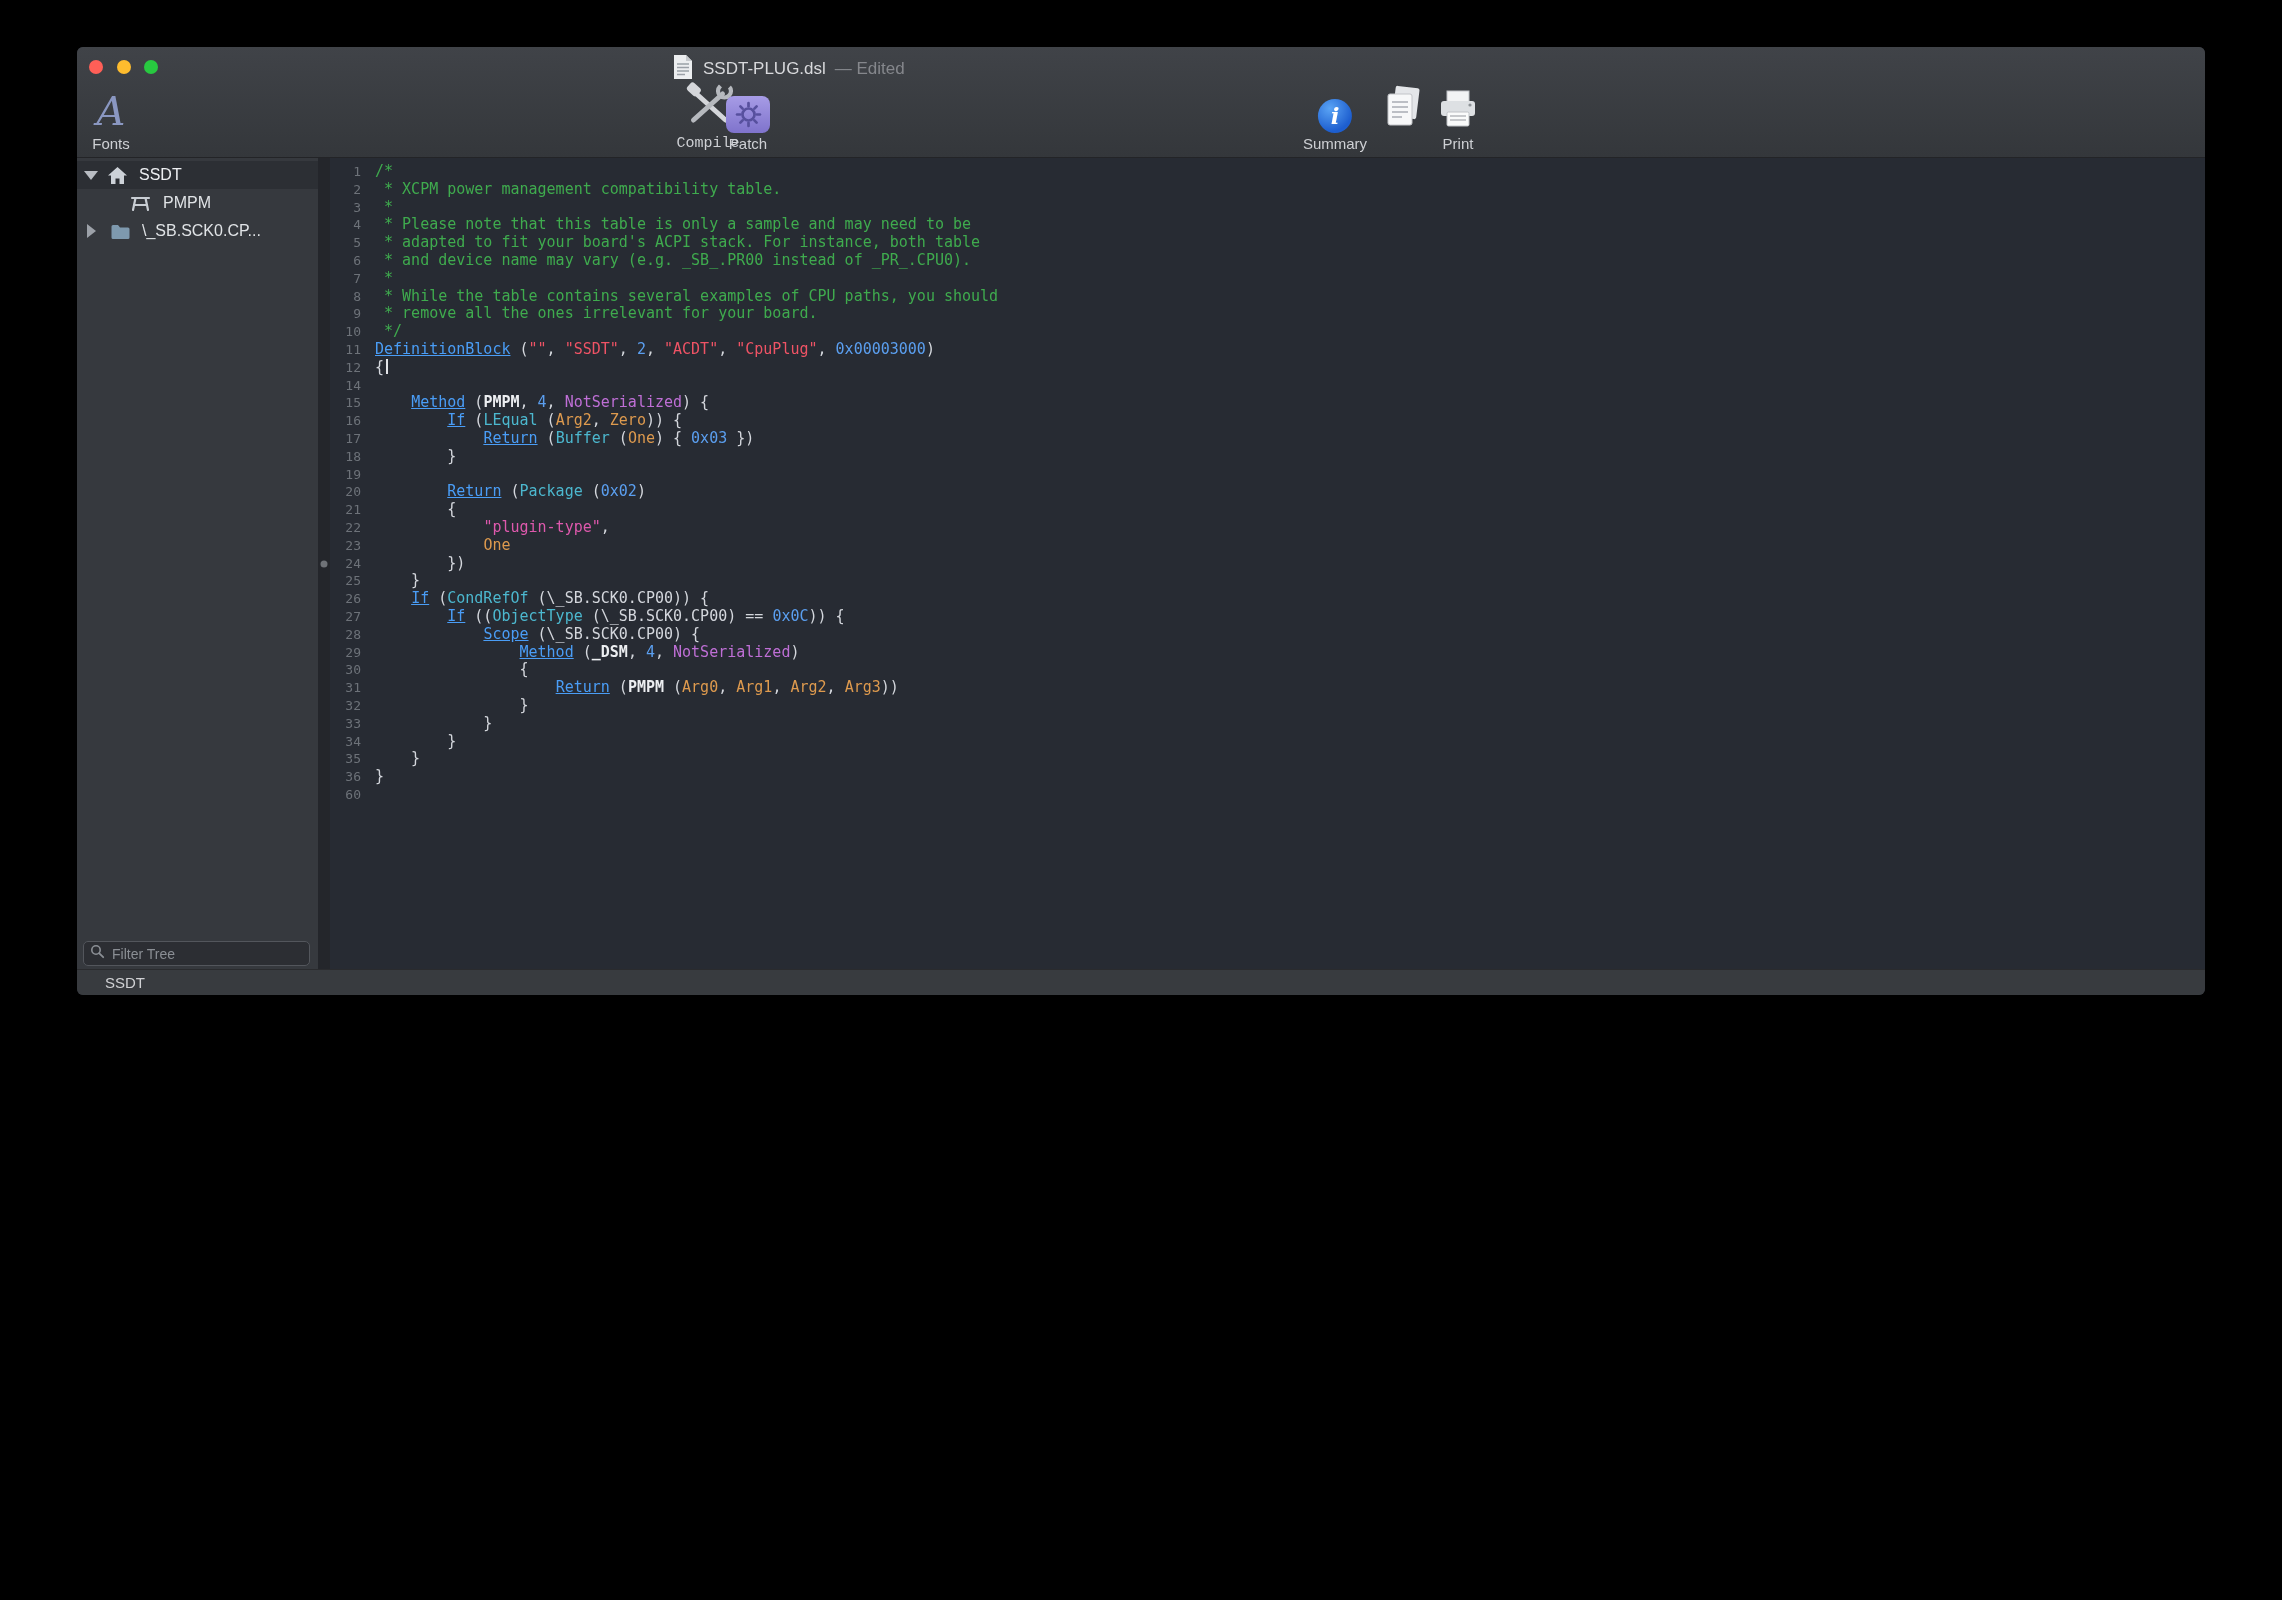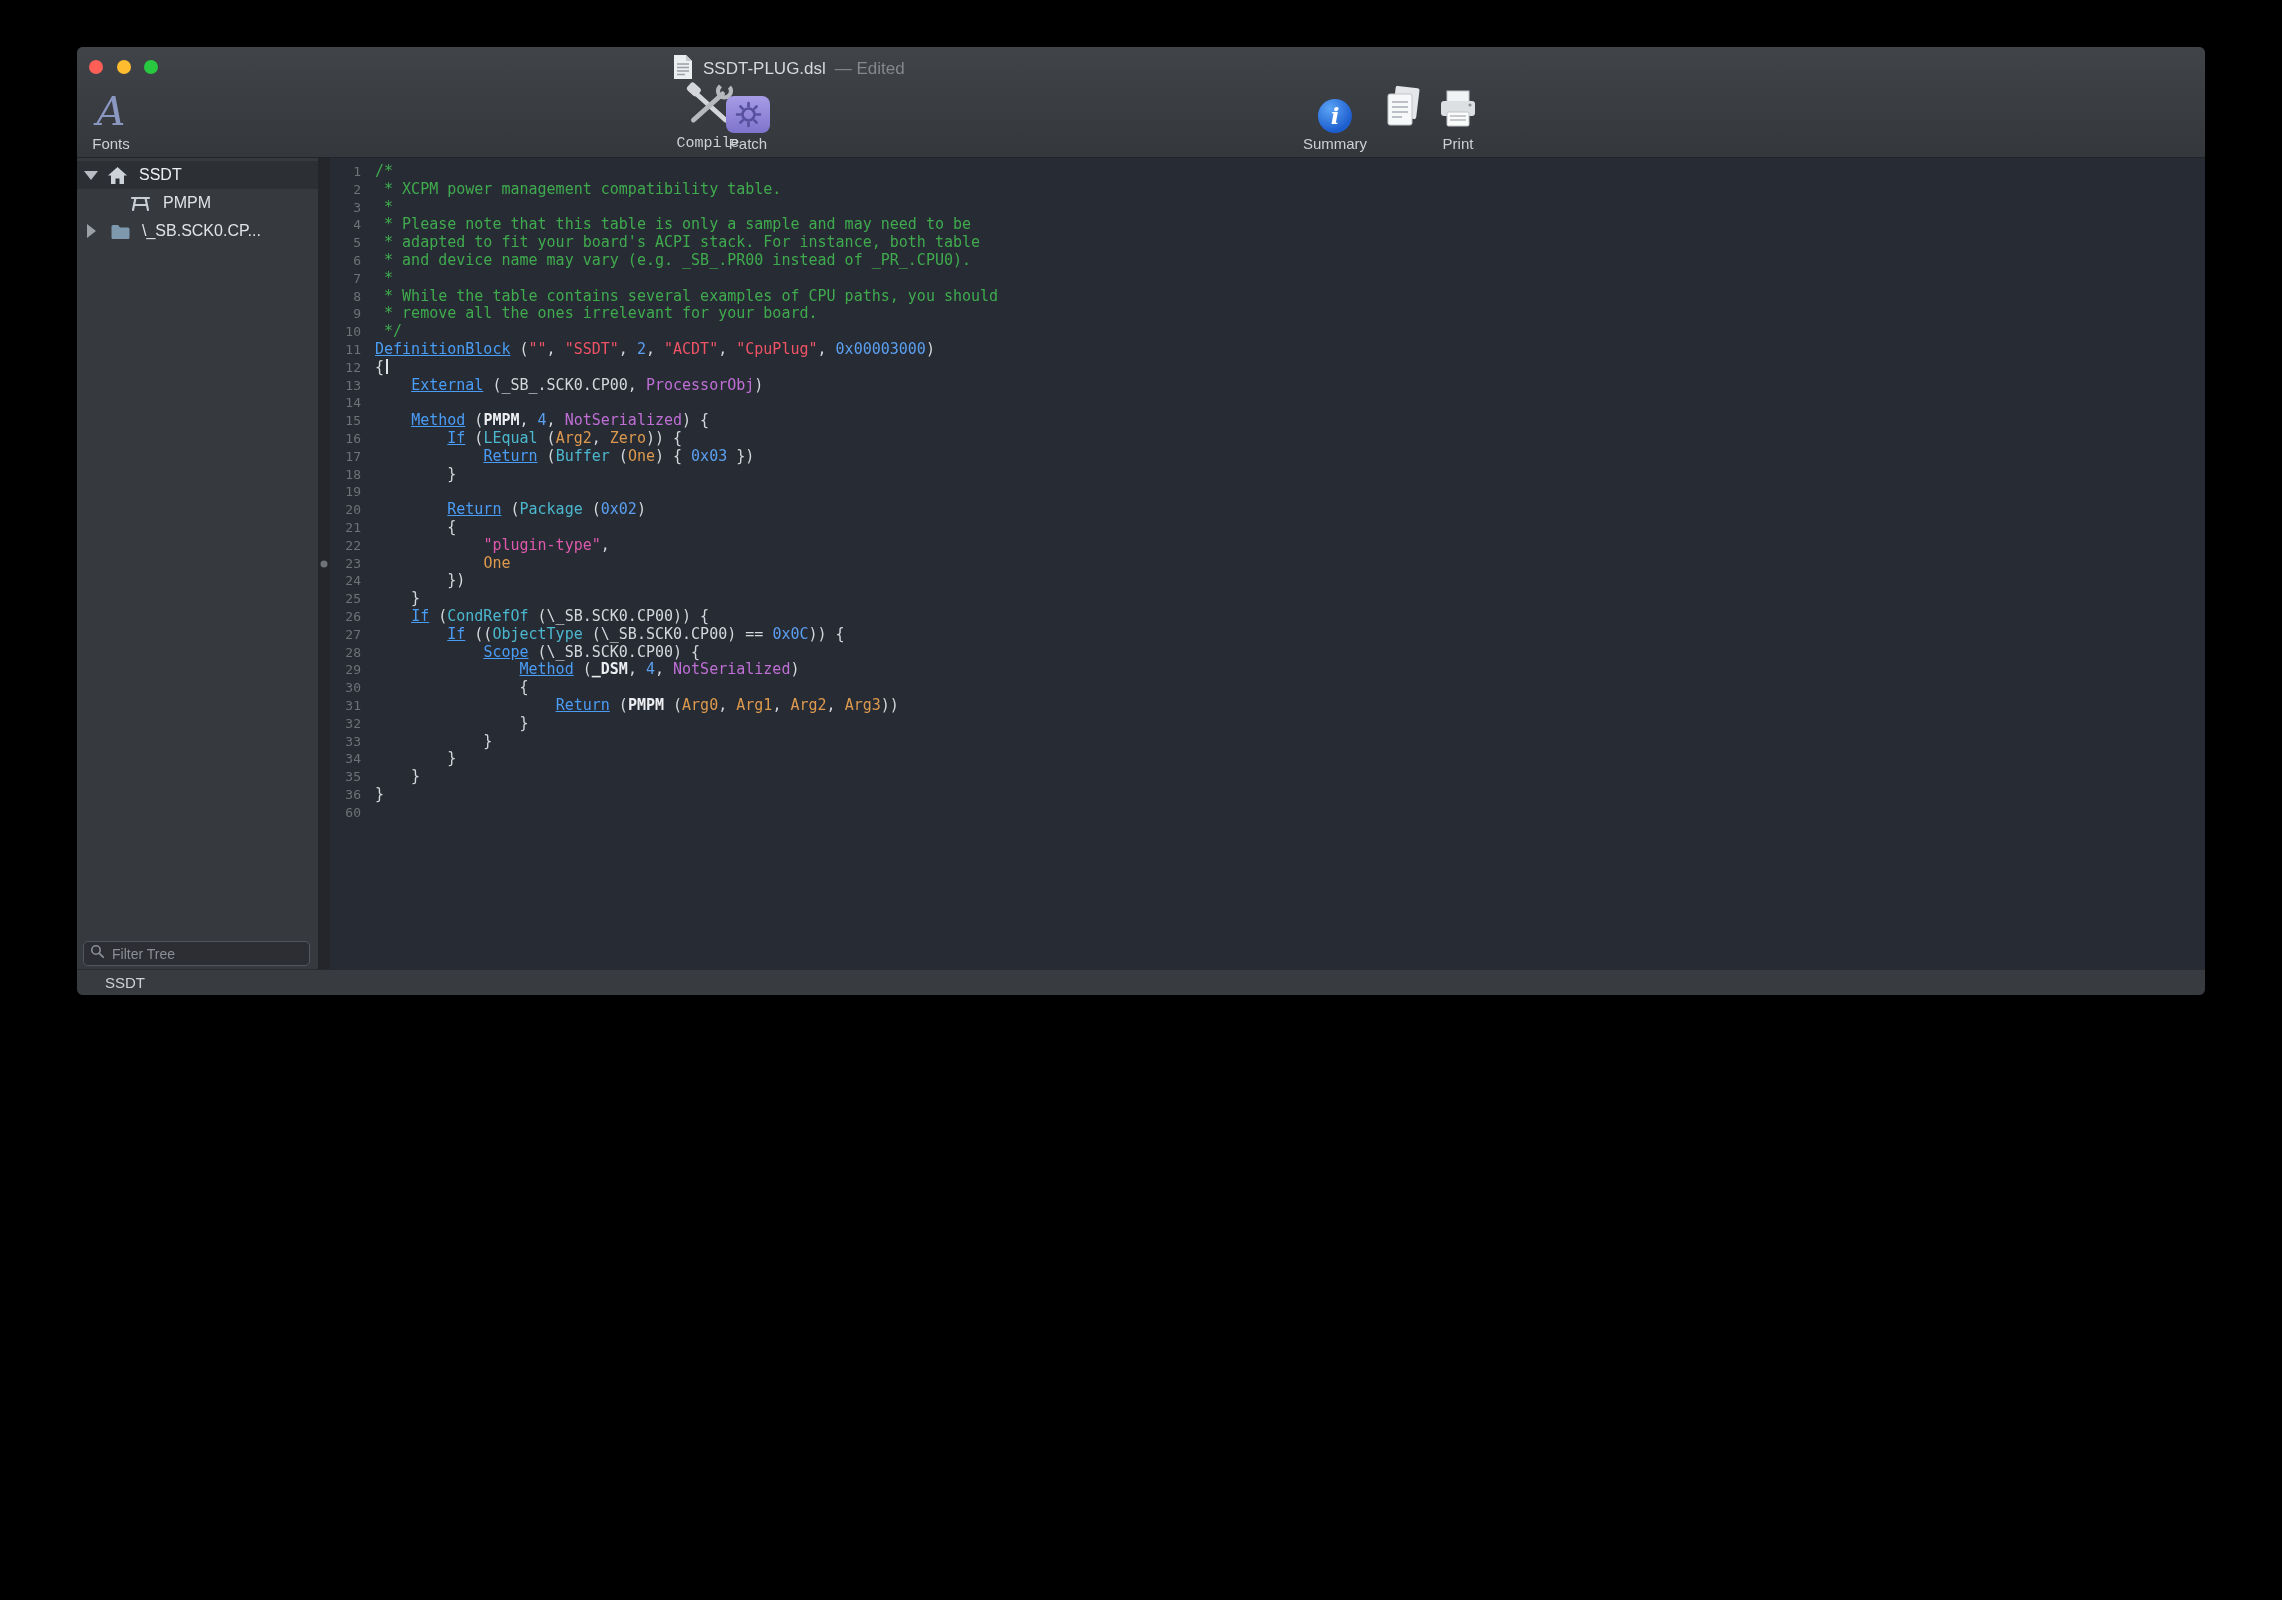--- a/index.html
+++ b/index.html
@@ -254,21 +254,20 @@
           <div class="line"><span class="ln">3</span><span class="code"><span class="tok-c"> *</span></span></div>
           <div class="line"><span class="ln">4</span><span class="code"><span class="tok-c"> * Please note that this table is only a sample and may need to be</span></span></div>
           <div class="line"><span class="ln">5</span><span class="code"><span class="tok-c"> * adapted to fit your board's ACPI stack. For instance, both table</span></span></div>
           <div class="line"><span class="ln">6</span><span class="code"><span class="tok-c"> * and device name may vary (e.g. _SB_.PR00 instead of _PR_.CPU0).</span></span></div>
           <div class="line"><span class="ln">7</span><span class="code"><span class="tok-c"> *</span></span></div>
           <div class="line"><span class="ln">8</span><span class="code"><span class="tok-c"> * While the table contains several examples of CPU paths, you should</span></span></div>
           <div class="line"><span class="ln">9</span><span class="code"><span class="tok-c"> * remove all the ones irrelevant for your board.</span></span></div>
           <div class="line"><span class="ln">10</span><span class="code"><span class="tok-c"> */</span></span></div>
           <div class="line"><span class="ln">11</span><span class="code"><span class="tok-k">DefinitionBlock</span><span class="tok-w"> (</span><span class="tok-s">""</span><span class="tok-w">, </span><span class="tok-s">"SSDT"</span><span class="tok-w">, </span><span class="tok-n">2</span><span class="tok-w">, </span><span class="tok-s">"ACDT"</span><span class="tok-w">, </span><span class="tok-s">"CpuPlug"</span><span class="tok-w">, </span><span class="tok-n">0x00003000</span><span class="tok-w">)</span></span></div>
           <div class="line"><span class="ln">12</span><span class="code"><span class="tok-w">{</span><span class="caret"></span></span></div>
-          <div class="line"><span class="ln">13</span><span class="code"><span class="tok-w">    </span><span class="tok-k">External</span><span class="tok-w"> (_SB_.SCK0.CP00, </span><span class="tok-p">ProcessorObj</span><span class="tok-w">)</span></span></div>
           <div class="line"><span class="ln">14</span><span class="code"></span></div>
           <div class="line"><span class="ln">15</span><span class="code"><span class="tok-w">    </span><span class="tok-k">Method</span><span class="tok-w"> (</span><span class="tok-b">PMPM</span><span class="tok-w">, </span><span class="tok-n">4</span><span class="tok-w">, </span><span class="tok-p">NotSerialized</span><span class="tok-w">) {</span></span></div>
           <div class="line"><span class="ln">16</span><span class="code"><span class="tok-w">        </span><span class="tok-k">If</span><span class="tok-w"> (</span><span class="tok-f">LEqual</span><span class="tok-w"> (</span><span class="tok-a">Arg2</span><span class="tok-w">, </span><span class="tok-a">Zero</span><span class="tok-w">)) {</span></span></div>
           <div class="line"><span class="ln">17</span><span class="code"><span class="tok-w">            </span><span class="tok-k">Return</span><span class="tok-w"> (</span><span class="tok-f">Buffer</span><span class="tok-w"> (</span><span class="tok-a">One</span><span class="tok-w">) { </span><span class="tok-n">0x03</span><span class="tok-w"> })</span></span></div>
           <div class="line"><span class="ln">18</span><span class="code"><span class="tok-w">        }</span></span></div>
           <div class="line"><span class="ln">19</span><span class="code"></span></div>
           <div class="line"><span class="ln">20</span><span class="code"><span class="tok-w">        </span><span class="tok-k">Return</span><span class="tok-w"> (</span><span class="tok-f">Package</span><span class="tok-w"> (</span><span class="tok-n">0x02</span><span class="tok-w">)</span></span></div>
           <div class="line"><span class="ln">21</span><span class="code"><span class="tok-w">        {</span></span></div>
           <div class="line"><span class="ln">22</span><span class="code"><span class="tok-w">            </span><span class="tok-m">"plugin-type"</span><span class="tok-w">,</span></span></div>
           <div class="line"><span class="ln">23</span><span class="code"><span class="tok-w">            </span><span class="tok-a">One</span></span></div>

